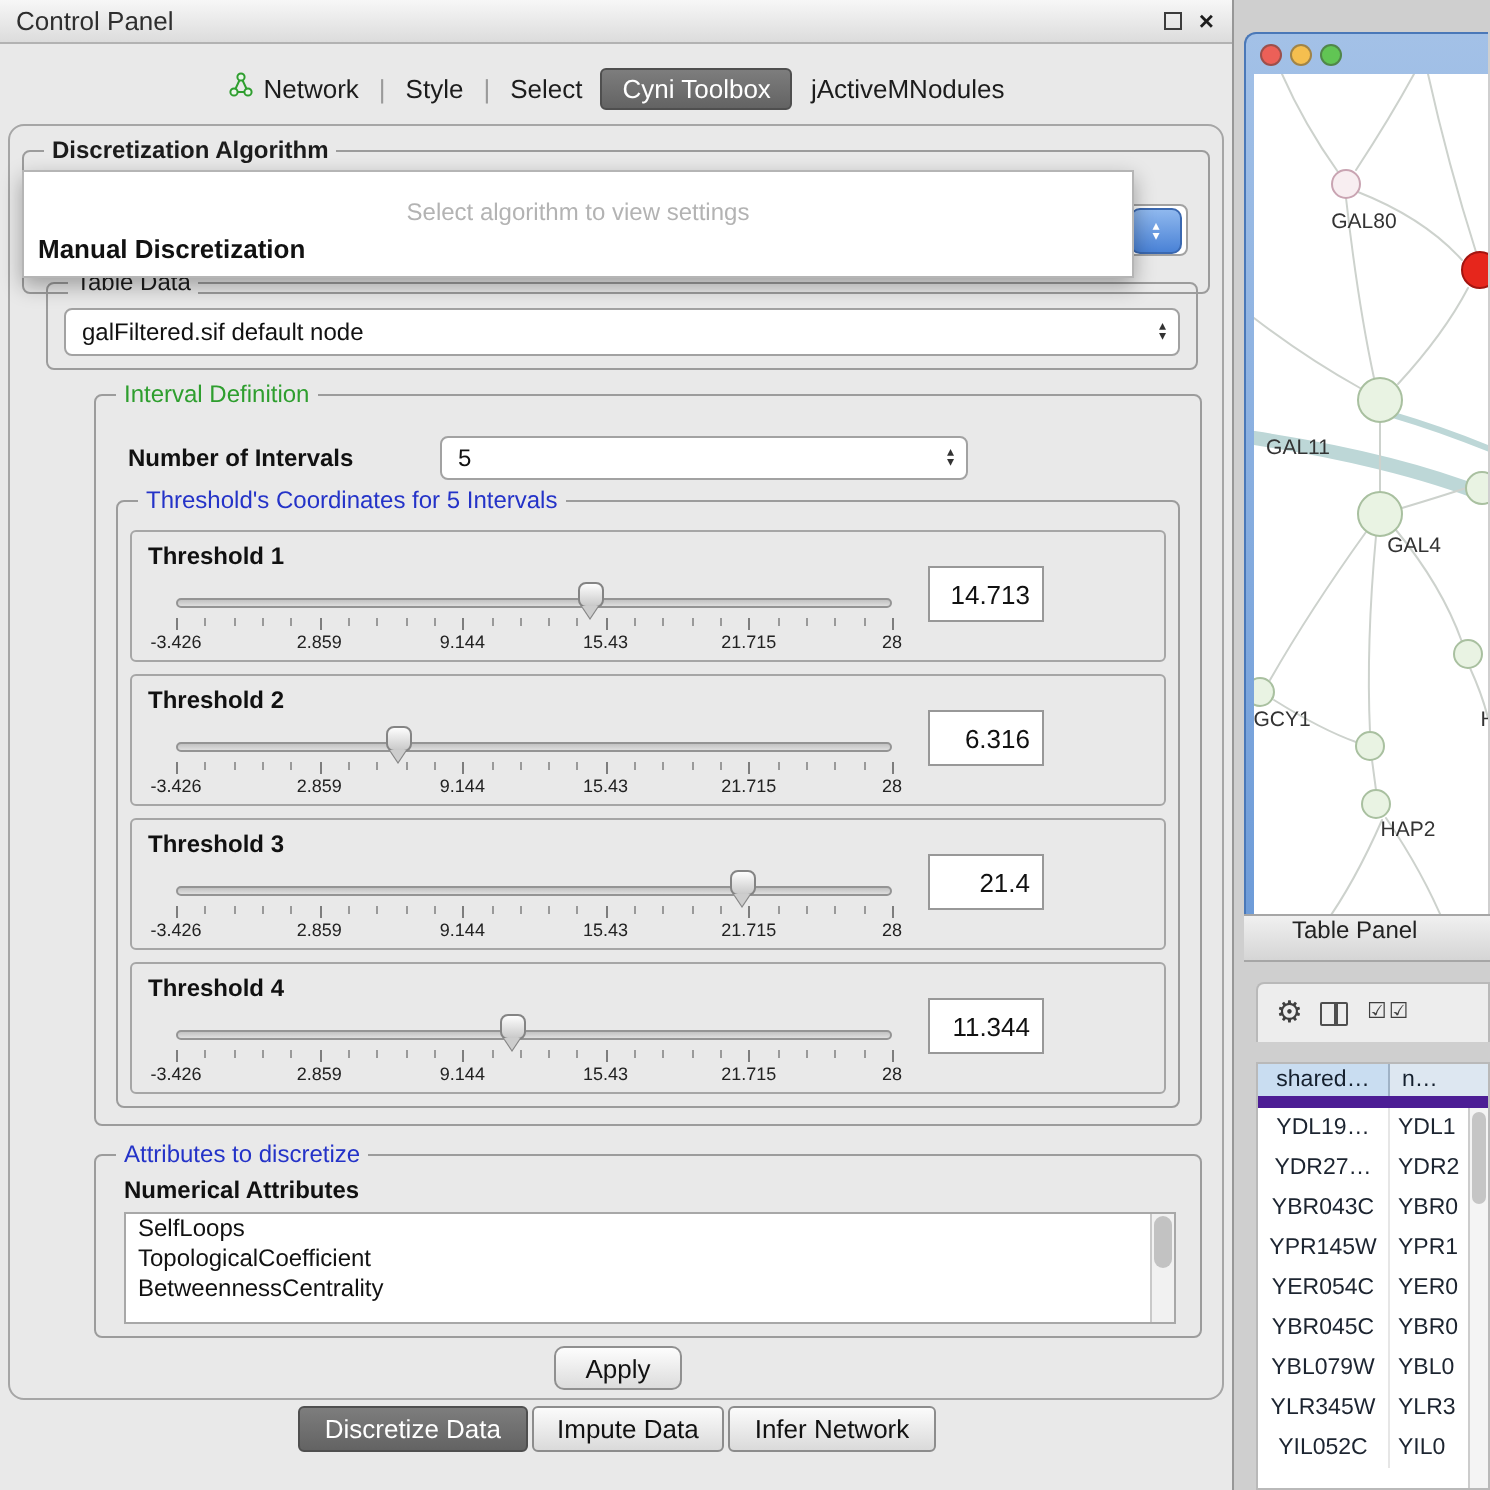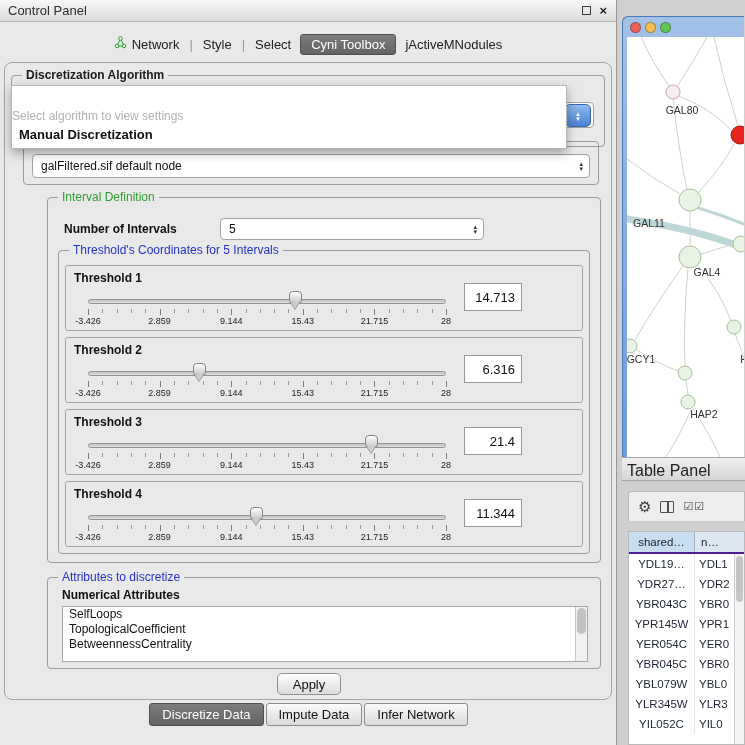--- a/index.html
+++ b/index.html
@@ -43,21 +43,21 @@
       background:linear-gradient(#8fb8ee,#4a82d6);border:1px solid #3a68b0;
       display:flex;flex-direction:column;align-items:center;justify-content:center;
       font-size:7px;line-height:5px;}
   .stepper-blue span{color:#fff;}
 
   
   .algo-group{left:6px;right:6px;top:12px;height:72px;}
   .algo-combo{left:10px;right:10px;top:26px;height:26px;}
   .popup{position:absolute;left:6px;top:22px;width:556px;background:#fff;
       border:1px solid #b5b5b5;box-shadow:0 4px 10px rgba(0,0,0,.32);z-index:40;padding-bottom:5px;}
-  .popup-header{text-align:left;color:#b3b3b3;font-size:12px;padding:23px 0 3px;}
+  .popup-header{text-align:center;color:#b3b3b3;font-size:12px;padding:13px 0 3px;}
   .popup-item{font-size:13px;color:#111;padding:1px 7px;line-height:15px;}
   .popup-item.b{font-weight:bold;}
 
   
   .td-group{left:18px;right:12px;top:78px;height:44px;}
   .td-combo{left:8px;right:8px;top:12px;height:24px;}
 
   
   .int-group{left:42px;right:10px;top:134px;height:366px;}
   .noi-label{position:absolute;left:16px;top:24px;font-size:12px;font-weight:bold;color:#111;}
@@ -108,34 +108,34 @@
       background:linear-gradient(#a3c1e7,#6d9bd8);border:1px solid #4a78b8;border-right:none;
       border-radius:6px 0 0 0;text-align:center;}
   .net-titlebar{height:20px;display:flex;align-items:center;gap:4px;padding-left:7px;}
   .tl{width:11px;height:11px;border-radius:50%;border:1px solid rgba(60,60,60,.45);}
   .net-canvas{position:absolute;left:4px;top:20px;right:0;bottom:4px;background:#fff;overflow:hidden;}
   #net-svg{display:block;}
   #net-svg text{font-size:10.5px;fill:#333;}
 
   .table-panel-header{position:absolute;left:622px;top:457px;width:123px;height:24px;
       background:linear-gradient(#f0f0f0,#d5d5d5);border-top:1px solid #a6a6a6;
-      border-bottom:1px solid #a6a6a6;display:flex;align-items:flex-end;padding-left:5px;
-      font-size:16px;color:#222;}
+      border-bottom:1px solid #a6a6a6;display:flex;align-items:flex-start;padding-left:24px;
+      font-size:12px;color:#222;}
 
   .tp-toolbar{position:absolute;left:628px;top:491px;width:117px;height:30px;background:#ededed;
       border:1px solid #b9b9b9;border-bottom:none;border-radius:4px 0 0 0;
       display:flex;align-items:center;gap:9px;padding-left:9px;}
   .gear{font-size:15px;color:#3e3e3e;line-height:15px;}
   .cols-icon{width:14px;height:12px;border:1.5px solid #4e4e4e;position:relative;border-radius:1px;}
   .cols-icon::after{content:"";position:absolute;left:50%;top:0;bottom:0;width:1.5px;background:#4e4e4e;}
   .checks{font-size:11px;color:#3e3e3e;letter-spacing:1px;line-height:11px;}
 
   .dtable{position:absolute;left:628px;top:531px;width:117px;height:214px;background:#fff;
       border:1px solid #b9b9b9;overflow:hidden;}
-  .thead{display:flex;height:22px;border-bottom:2px solid #4c1d95;text-align:right;}
+  .thead{display:flex;height:22px;border-bottom:6px solid #4c1d95;text-align:right;}
   .th{font-size:11.5px;color:#15202e;display:flex;align-items:center;}
   .th1{width:66px;background:#c9ddf1;justify-content:center;border-right:1px solid #9fb2c6;}
   .th2{flex:1;background:#dde7f1;padding-left:6px;}
   .trow{display:flex;height:20px;}
   .td1{width:66px;font-size:11.5px;color:#1c2430;display:flex;align-items:center;
       justify-content:center;border-right:1px solid #e6e6e6;white-space:nowrap;}
   .td2{flex:1;font-size:11.5px;color:#1c2430;display:flex;align-items:center;
       padding:0 10px 0 4px;overflow:hidden;white-space:nowrap;}
   .vscroll{position:absolute;right:0;top:22px;bottom:0;width:10px;background:#f4f4f4;
       border-left:1px solid #cccccc;}

